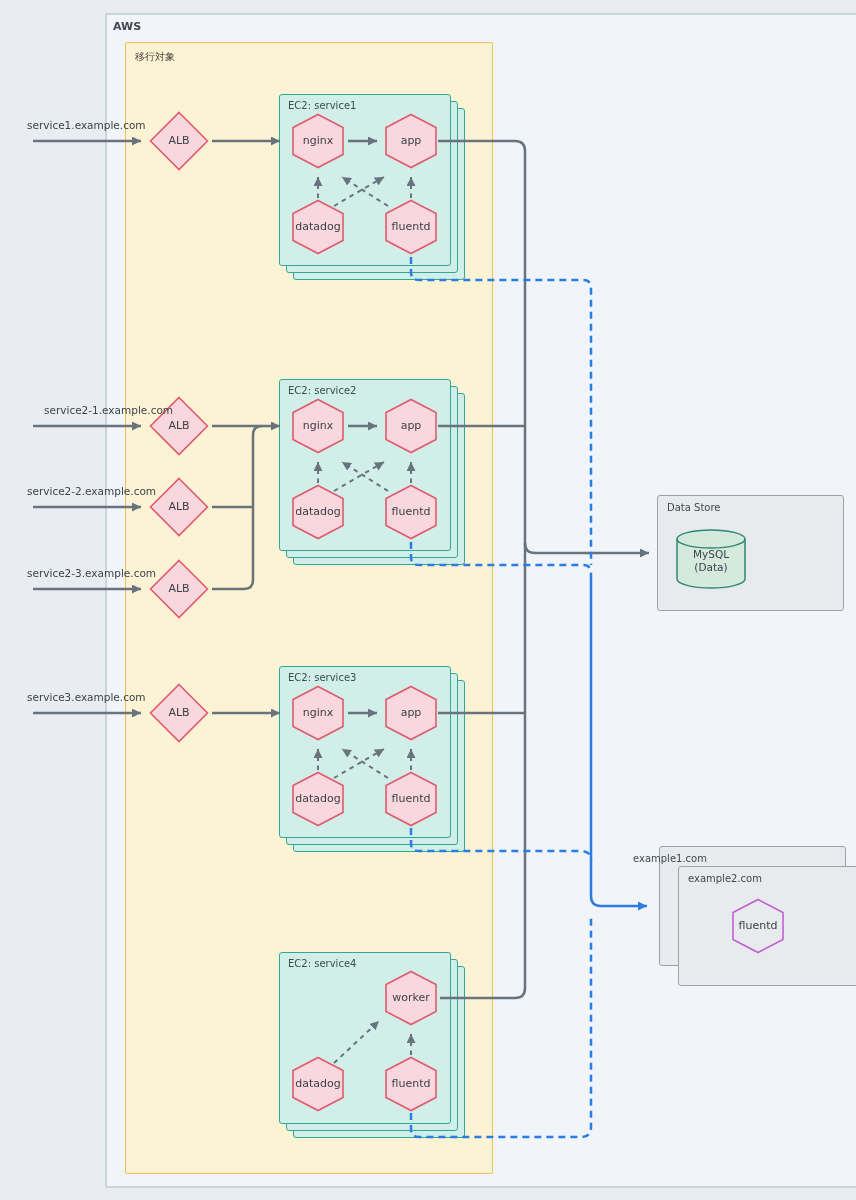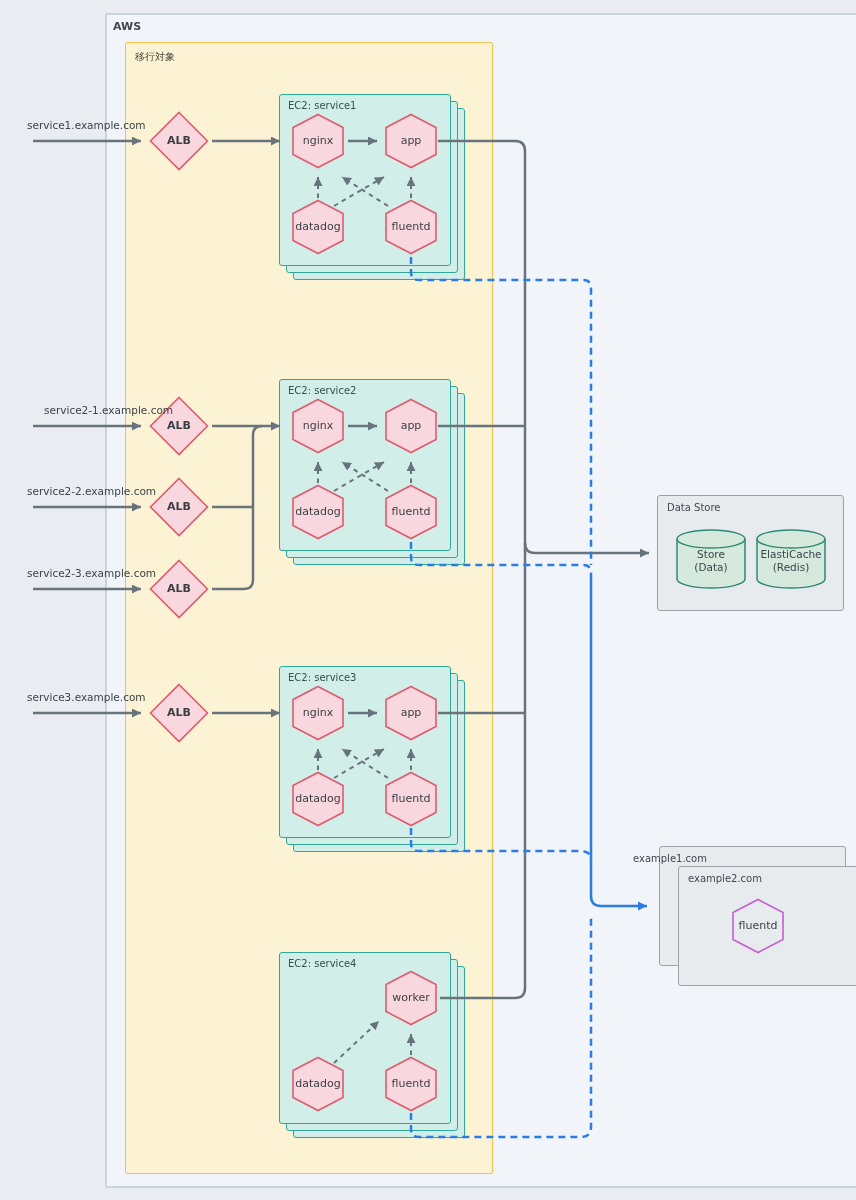--- a/index.html
+++ b/index.html
@@ -22,21 +22,21 @@
   .zone-label{left:112px;top:50px;font-size:10px;color:#4a463a;}
   .ec2-stack{width:186px;height:186px;}
   .layer{position:absolute;width:172px;height:172px;background:var(--ec2-fill);border:1.5px solid var(--ec2-border);border-radius:3px;box-sizing:border-box;}
   .l3{left:14px;top:14px;} .l2{left:7px;top:7px;} .l1{left:0;top:0;}
   .ec2-title{position:absolute;left:9px;top:6px;font-size:10px;color:#37504a;white-space:nowrap;}
   .hex{width:54px;height:56px;}
   .hex svg,.dia svg,.cyl svg{position:absolute;left:0;top:0;}
   .hex-label,.dia-label{position:absolute;left:0;right:0;top:50%;transform:translateY(-52%);text-align:center;font-size:11px;color:#3a3f45;}
   .hex-pink{fill:var(--node-fill);stroke:var(--node-border);stroke-width:1.6;}
   .hex-purple{fill:var(--store-fill);stroke:var(--purple-border);stroke-width:1.6;}
-  .dia{width:62px;height:62px;font-weight:bold;}
+  .dia{width:62px;height:62px;}
   .dia-pink{fill:var(--node-fill);stroke:var(--node-border);stroke-width:1.6;}
   .in-label{width:112px;text-align:right;font-size:10.5px;color:#3c434a;white-space:nowrap;}
   .store-box{background:var(--store-fill);border:1.5px solid var(--store-border);border-radius:3px;box-sizing:border-box;}
   .store-title{font-size:10px;color:#3f4851;}
   .cyl{width:72px;height:62px;}
   .cyl-shape{fill:var(--db-fill);stroke:var(--db-border);stroke-width:1.5;}
   .db-label{position:absolute;left:-8px;right:-8px;top:20px;text-align:center;font-size:10.5px;line-height:13px;color:#39454d;}
   .conn{left:0;top:0;pointer-events:none;}
   .g-solid{fill:none;stroke:var(--gray-line);stroke-width:2.5;}
   .g-dash{fill:none;stroke:var(--gray-line);stroke-width:2;stroke-dasharray:4.5 4.5;}
@@ -80,32 +80,22 @@
   </div>
 
   <div class="abs store-box" style="left:634px;top:495px;width:187px;height:116px"></div>
   <span class="abs store-title" style="left:644px;top:502px">Data Store</span>
   <div class="abs cyl" style="left:652px;top:528px">
     <svg width="72" height="62">
       <path class="cyl-shape" d="M2,11 V51 A34,9 0 0 0 70,51 V11"></path>
       <ellipse class="cyl-shape" cx="36" cy="11" rx="34" ry="9"></ellipse>
     </svg>
     <div class="db-label">
-      <div>Store</div>
+      <div>MySQL</div>
       <div>(Data)</div>
-    </div>
-  </div>
-  <div class="abs cyl" style="left:732px;top:528px">
-    <svg width="72" height="62">
-      <path class="cyl-shape" d="M2,11 V51 A34,9 0 0 0 70,51 V11"></path>
-      <ellipse class="cyl-shape" cx="36" cy="11" rx="34" ry="9"></ellipse>
-    </svg>
-    <div class="db-label">
-      <div>ElastiCache</div>
-      <div>(Redis)</div>
     </div>
   </div>
 
   <div class="abs store-box" style="left:636px;top:846px;width:187px;height:120px"></div>
   <span class="abs store-title" style="left:610px;top:853px">example1.com</span>
   <div class="abs store-box" style="left:655px;top:866px;width:187px;height:120px"></div>
   <span class="abs store-title" style="left:665px;top:873px">example2.com</span>
 
   <svg class="abs conn" width="856" height="1200">
     <defs>

